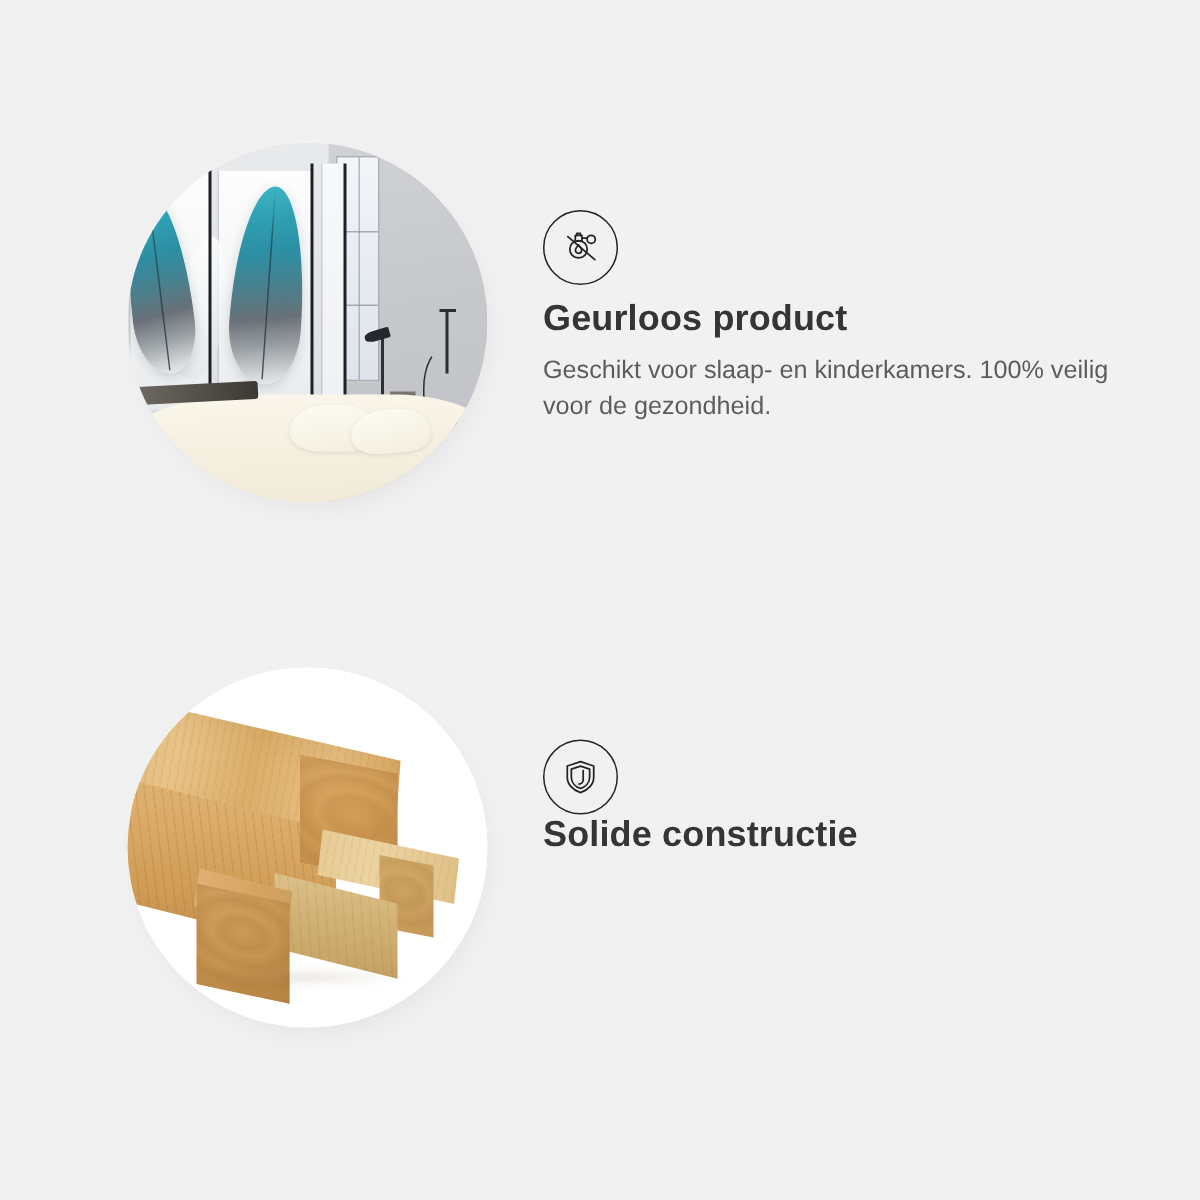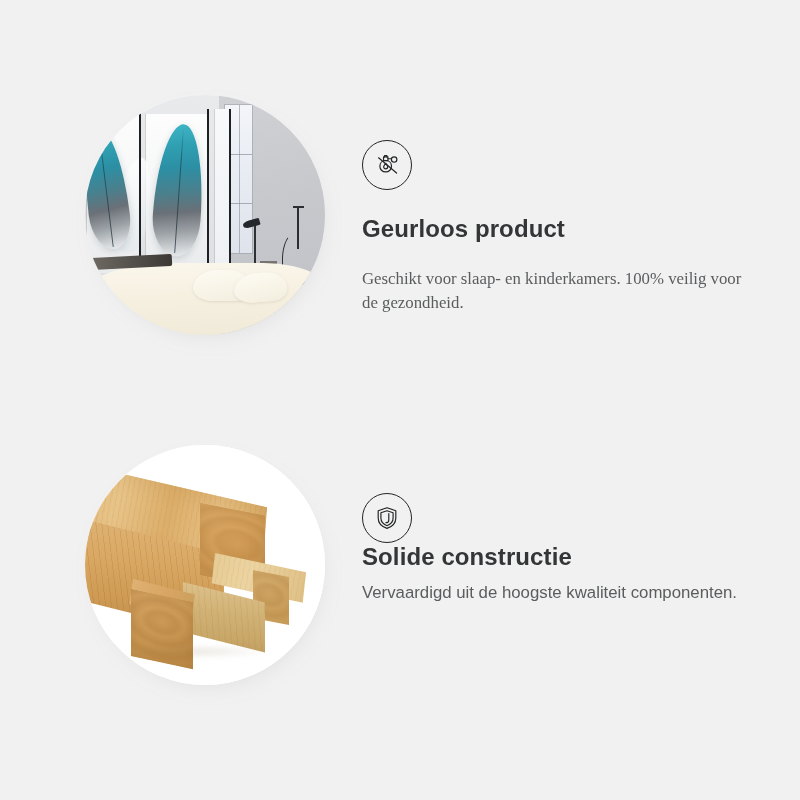--- a/index.html
+++ b/index.html
@@ -439,22 +439,22 @@
   .feature-desc {
     margin: 0;
     color: #5a5c5e;
     font-size: 16.8px;
     line-height: 1.42;
     max-width: 380px;
   }
 
   
   .feature-1 .content .icon-circle { margin-top: 45px; }
-  .feature-1 .content .feature-title { margin-top: 25px; }
-  .feature-1 .content .feature-desc  { margin-top: 23px; font-family: Liberation Serif, serif; }
+  .feature-1 .content .feature-title { margin-top: 9px; }
+  .feature-1 .content .feature-desc  { margin-top: 7px; }
 
   .feature-2 .content .icon-circle { margin-top: 48px; }
   .feature-2 .content .feature-title { }
   .feature-2 .content .feature-desc  { margin-top: 9px; }
 </style>
 </head>
 <body>
 
 <div class="page">
 
@@ -536,17 +536,16 @@
         <svg width="30" height="30" viewBox="0 0 32 32" fill="none" stroke="#222426" stroke-width="1.25" stroke-linecap="round" stroke-linejoin="round" aria-hidden="true">
 
           <path d="M16 5.1 6.6 8.2v7.9c0 5.1 4 9.3 9.4 11.0 5.4-1.7 9.4-5.9 9.4-11.0V8.2L16 5.1z"></path>
 
           <path d="M16 8.3 9.5 10.4v5.7c0 3.7 2.8 6.8 6.5 8.1 3.7-1.3 6.5-4.4 6.5-8.1v-5.7L16 8.3z"></path>
 
           <path d="M17.9 11.4v6.6a3.0 3.0 0 0 1-3.0 3.0"></path>
         </svg>
       </span>
       <h2 class="feature-title">Solide constructie</h2>
-      <p class="feature-desc">Vervaardigd uit de hoogste kwaliteit componenten.</p>
     </div>
   </section>
 
 </div>
 
 </body></html>

